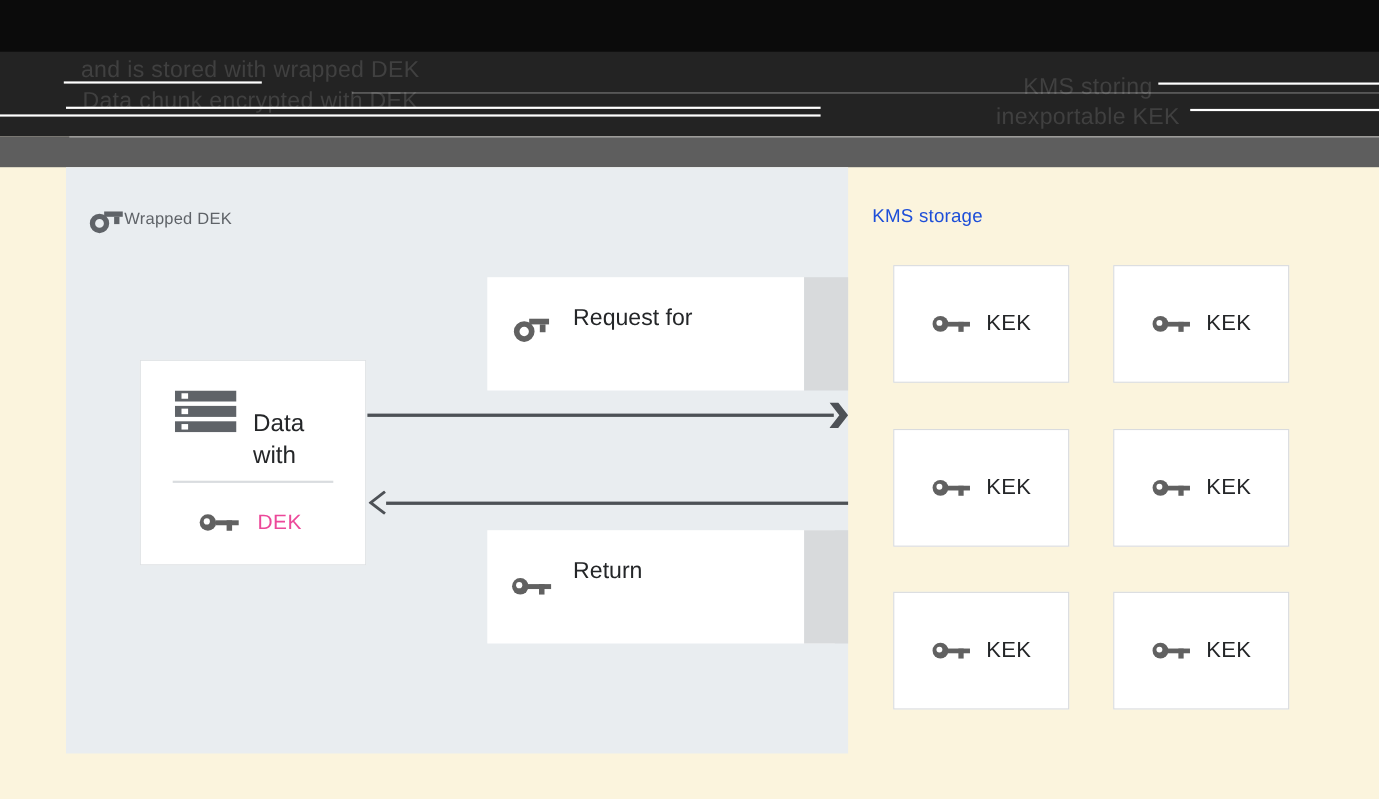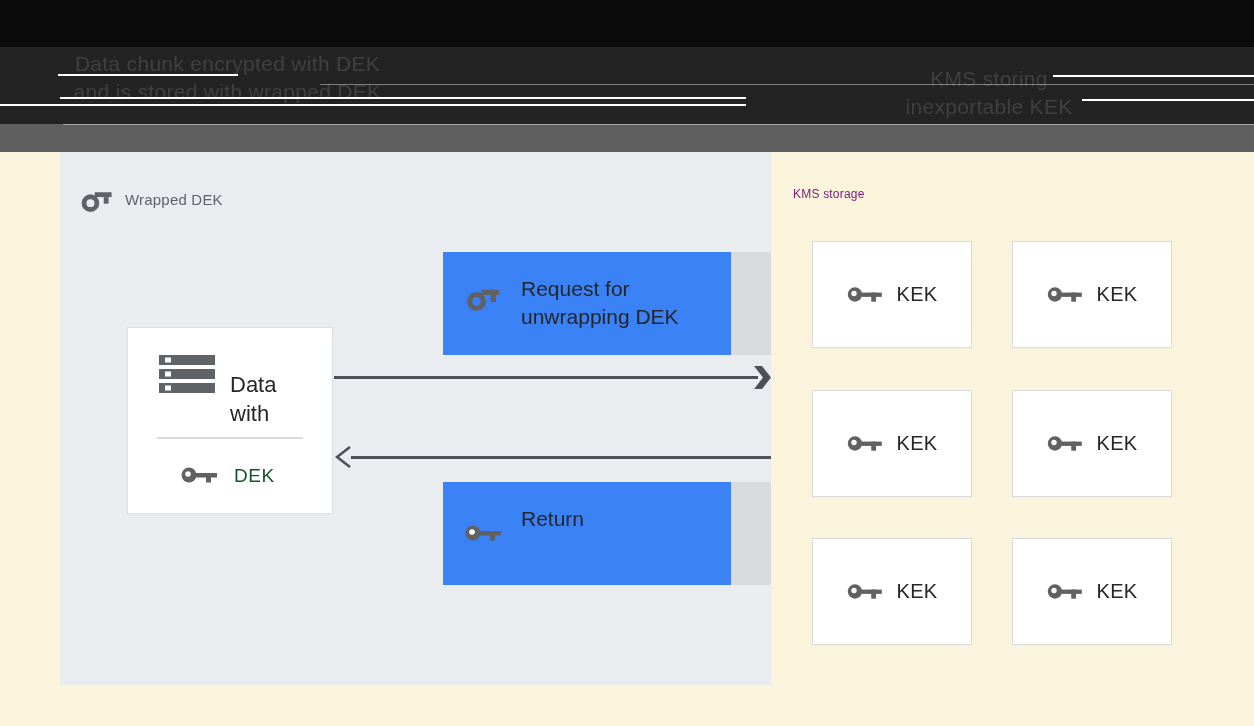--- a/index.html
+++ b/index.html
@@ -16,55 +16,55 @@
   .caption{color:#404040;font-size:21px;line-height:28px;text-align:center;
            letter-spacing:.3px;}
   .caption-left{left:50px;top:50px;width:355px;}
   .caption-right{left:849px;top:65px;width:280px;}
 
   .hl{background:#ffffff;height:2px;}
   .hl-dim{opacity:.4;height:1px;}
 
   
   .panel{left:60px;top:152px;width:711px;height:533px;background:#e9edf0;}
-  .panel-label{left:80px;top:183px;height:32px;display:flex;align-items:center;gap:12px;
+  .panel-label{left:80px;top:183px;height:32px;display:flex;align-items:center;
                color:#5f6368;font-size:15px;letter-spacing:.2px;}
-  .kms-label{left:793px;top:187px;color:#701a75;font-size:12px;letter-spacing:.2px;}
+  .kms-label{left:793px;top:187px;color:#1d4ed8;font-size:17px;letter-spacing:.2px;}
 
   
   .data-chunk{left:127px;top:327px;width:206px;height:187px;background:#fff;
               border:1.5px solid #dde0e3;box-sizing:border-box;}
   .dc-title{left:102px;top:22px;font-size:22px;line-height:29px;color:#242628;margin-top:20px;}
   .dc-divider{left:29px;top:109px;width:146px;height:2px;background:#d9dcdf;}
-  .dc-dek{left:106px;top:137px;font-size:19px;color:#14532d;letter-spacing:.5px;}
-
-  
-  .flow-box{width:288px;height:103px;background:#3b82f6;}
+  .dc-dek{left:106px;top:137px;font-size:19px;color:#ec4899;letter-spacing:.5px;}
+
+  
+  .flow-box{width:288px;height:103px;background:#ffffff;}
   .flow-box .txt{left:78px;top:23px;font-size:21px;line-height:28px;color:#242628;}
   .shadow-strip{width:40px;height:103px;background:#d8dadc;}
 
   
   .arrow-line{height:3px;background:#4d5156;}
 
   
   .kek{width:160px;height:107px;background:#fff;border:1.5px solid #d9dbde;
        box-sizing:border-box;display:flex;align-items:center;justify-content:center;gap:13px;}
   .kek-label{font-size:20px;color:#242628;letter-spacing:.3px;}
 </style>
 </head>
 <body>
 
 <div class="stage">
 
   <div class="abs band-top"></div>
   <div class="abs band-top-darker"></div>
 
   <div class="abs caption caption-left">
+    <div>and is stored with wrapped DEK</div>
     <div>Data chunk encrypted with DEK</div>
-    <div>and is stored with wrapped DEK</div>
   </div>
   <div class="abs caption caption-right">
     <div>KMS storing</div>
     <div>inexportable KEK</div>
   </div>
 
   <div class="abs hl" style="left:58px;top:74px;width:180px;"></div>
   <div class="abs hl" style="left:1053px;top:75px;width:201px;"></div>
   <div class="abs hl hl-dim" style="left:320px;top:84px;width:934px;"></div>
   <div class="abs hl" style="left:60px;top:97px;width:686px;"></div>
@@ -111,21 +111,20 @@
   </div>
 
   <div class="abs flow-box" style="left:443px;top:252px;">
     <svg class="abs" style="left:22px;top:30px;" width="36" height="31" viewBox="0 0 27 24">
       <circle cx="8.5" cy="15" r="5.3" fill="none" stroke="#616161" stroke-width="4"></circle>
       <rect x="12" y="6" width="14" height="4" fill="#616161"></rect>
       <rect x="19.5" y="10" width="4" height="5.5" fill="#616161"></rect>
     </svg>
     <div class="abs txt">
       <div>Request for</div>
-      <div>unwrapping DEK</div>
     </div>
   </div>
   <div class="abs shadow-strip" style="left:731px;top:252px;"></div>
 
   <div class="abs flow-box" style="left:443px;top:482px;padding-left:28px;">
     <svg class="abs" style="left:22px;top:39px;" width="38" height="24" viewBox="0 0 38 24">
       <circle cx="8" cy="12" r="7.5" fill="#616161"></circle>
       <circle cx="7" cy="11" r="2.8" fill="#fff"></circle>
       <rect x="15" y="10" width="21" height="4.5" fill="#616161"></rect>
       <rect x="25" y="10" width="5" height="9.5" fill="#616161"></rect>

